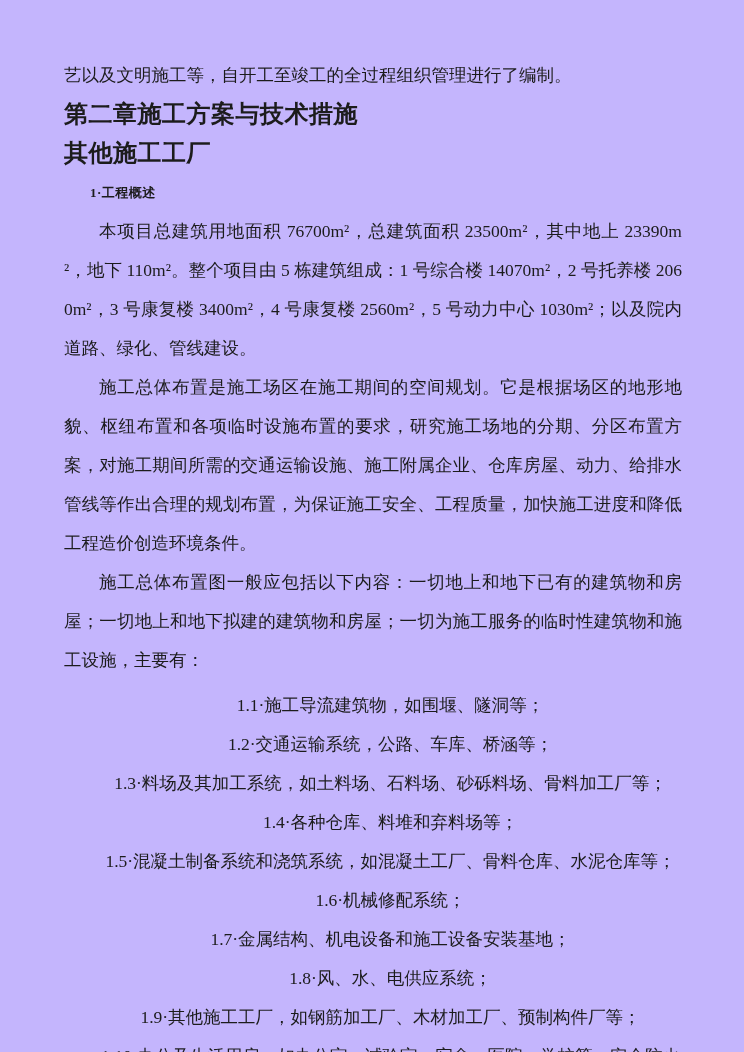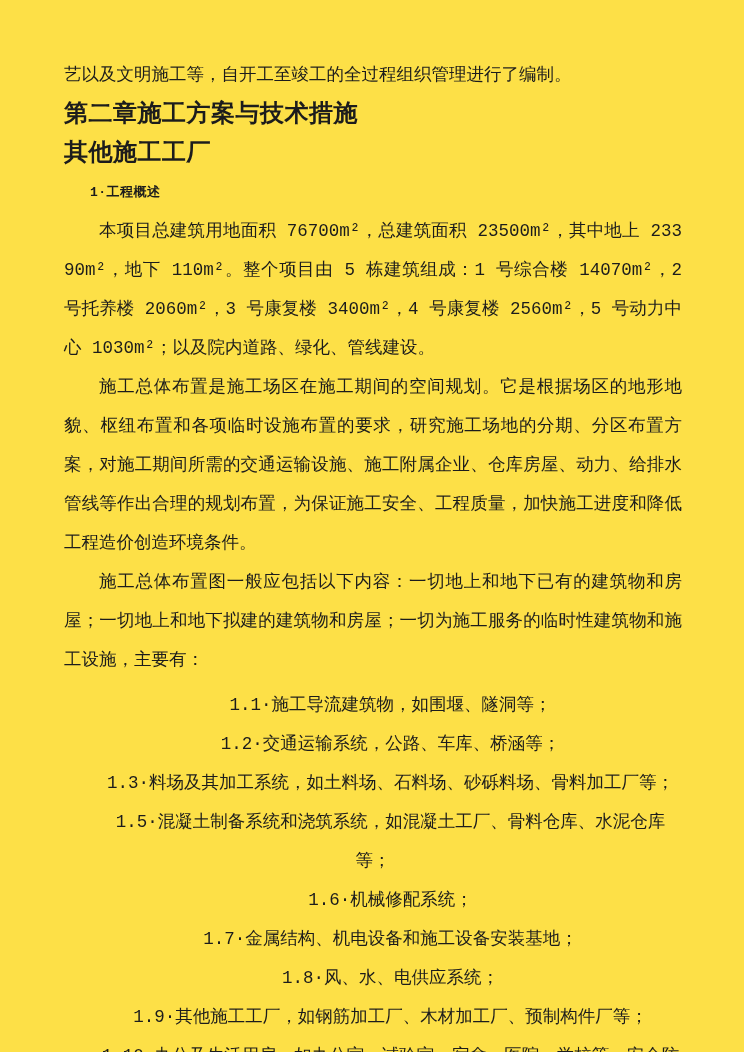--- a/index.html
+++ b/index.html
@@ -5,24 +5,24 @@
   html, body {
     margin: 0;
     padding: 0;
     background: #ffffff;
   }
   .page {
     position: relative;
     width: 744px;
     height: 1052px;
     margin: 0 auto;
-    background: #fde047;
+    background: #c4b5fd;
     box-sizing: border-box;
     padding: 56px 62px 0 64px;
-    font-family: Liberation Mono, monospace;
+    font-family: Liberation Serif, serif;
     color: #1c1c1c;
     overflow: hidden;
   }
   .block {
     margin: 0;
     font-size: 17.5px;
     line-height: 39px;
     text-align: justify;
     text-justify: inter-character;
     word-break: break-all;
@@ -75,20 +75,21 @@
   <p class="block para">本项目总建筑用地面积 76700m²，总建筑面积 23500m²，其中地上 23390m²，地下 110m²。整个项目由 5 栋建筑组成：1 号综合楼 14070m²，2 号托养楼 2060m²，3 号康复楼 3400m²，4 号康复楼 2560m²，5 号动力中心 1030m²；以及院内道路、绿化、管线建设。</p>
 
   <p class="block para">施工总体布置是施工场区在施工期间的空间规划。它是根据场区的地形地貌、枢纽布置和各项临时设施布置的要求，研究施工场地的分期、分区布置方案，对施工期间所需的交通运输设施、施工附属企业、仓库房屋、动力、给排水管线等作出合理的规划布置，为保证施工安全、工程质量，加快施工进度和降低工程造价创造环境条件。</p>
 
   <p class="block para">施工总体布置图一般应包括以下内容：一切地上和地下已有的建筑物和房屋；一切地上和地下拟建的建筑物和房屋；一切为施工服务的临时性建筑物和施工设施，主要有：</p>
 
   <div class="facility-list">
     <p class="block list-item">1.1·施工导流建筑物，如围堰、隧洞等；</p>
     <p class="block list-item">1.2·交通运输系统，公路、车库、桥涵等；</p>
     <p class="block list-item">1.3·料场及其加工系统，如土料场、石料场、砂砾料场、骨料加工厂等；</p>
+    <p class="block list-item">1.4·各种仓库、料堆和弃料场等；</p>
     <p class="block list-item">1.5·混凝土制备系统和浇筑系统，如混凝土工厂、骨料仓库、水泥仓库等；</p>
     <p class="block list-item">1.6·机械修配系统；</p>
     <p class="block list-item">1.7·金属结构、机电设备和施工设备安装基地；</p>
     <p class="block list-item">1.8·风、水、电供应系统；</p>
     <p class="block list-item">1.9·其他施工工厂，如钢筋加工厂、木材加工厂、预制构件厂等；</p>
     <p class="block list-item">1.10·办公及生活用房，如办公室、试验室、宿舍、医院、学校等，安全防火设施及其他，</p>
   </div>
 
 </div>
 

